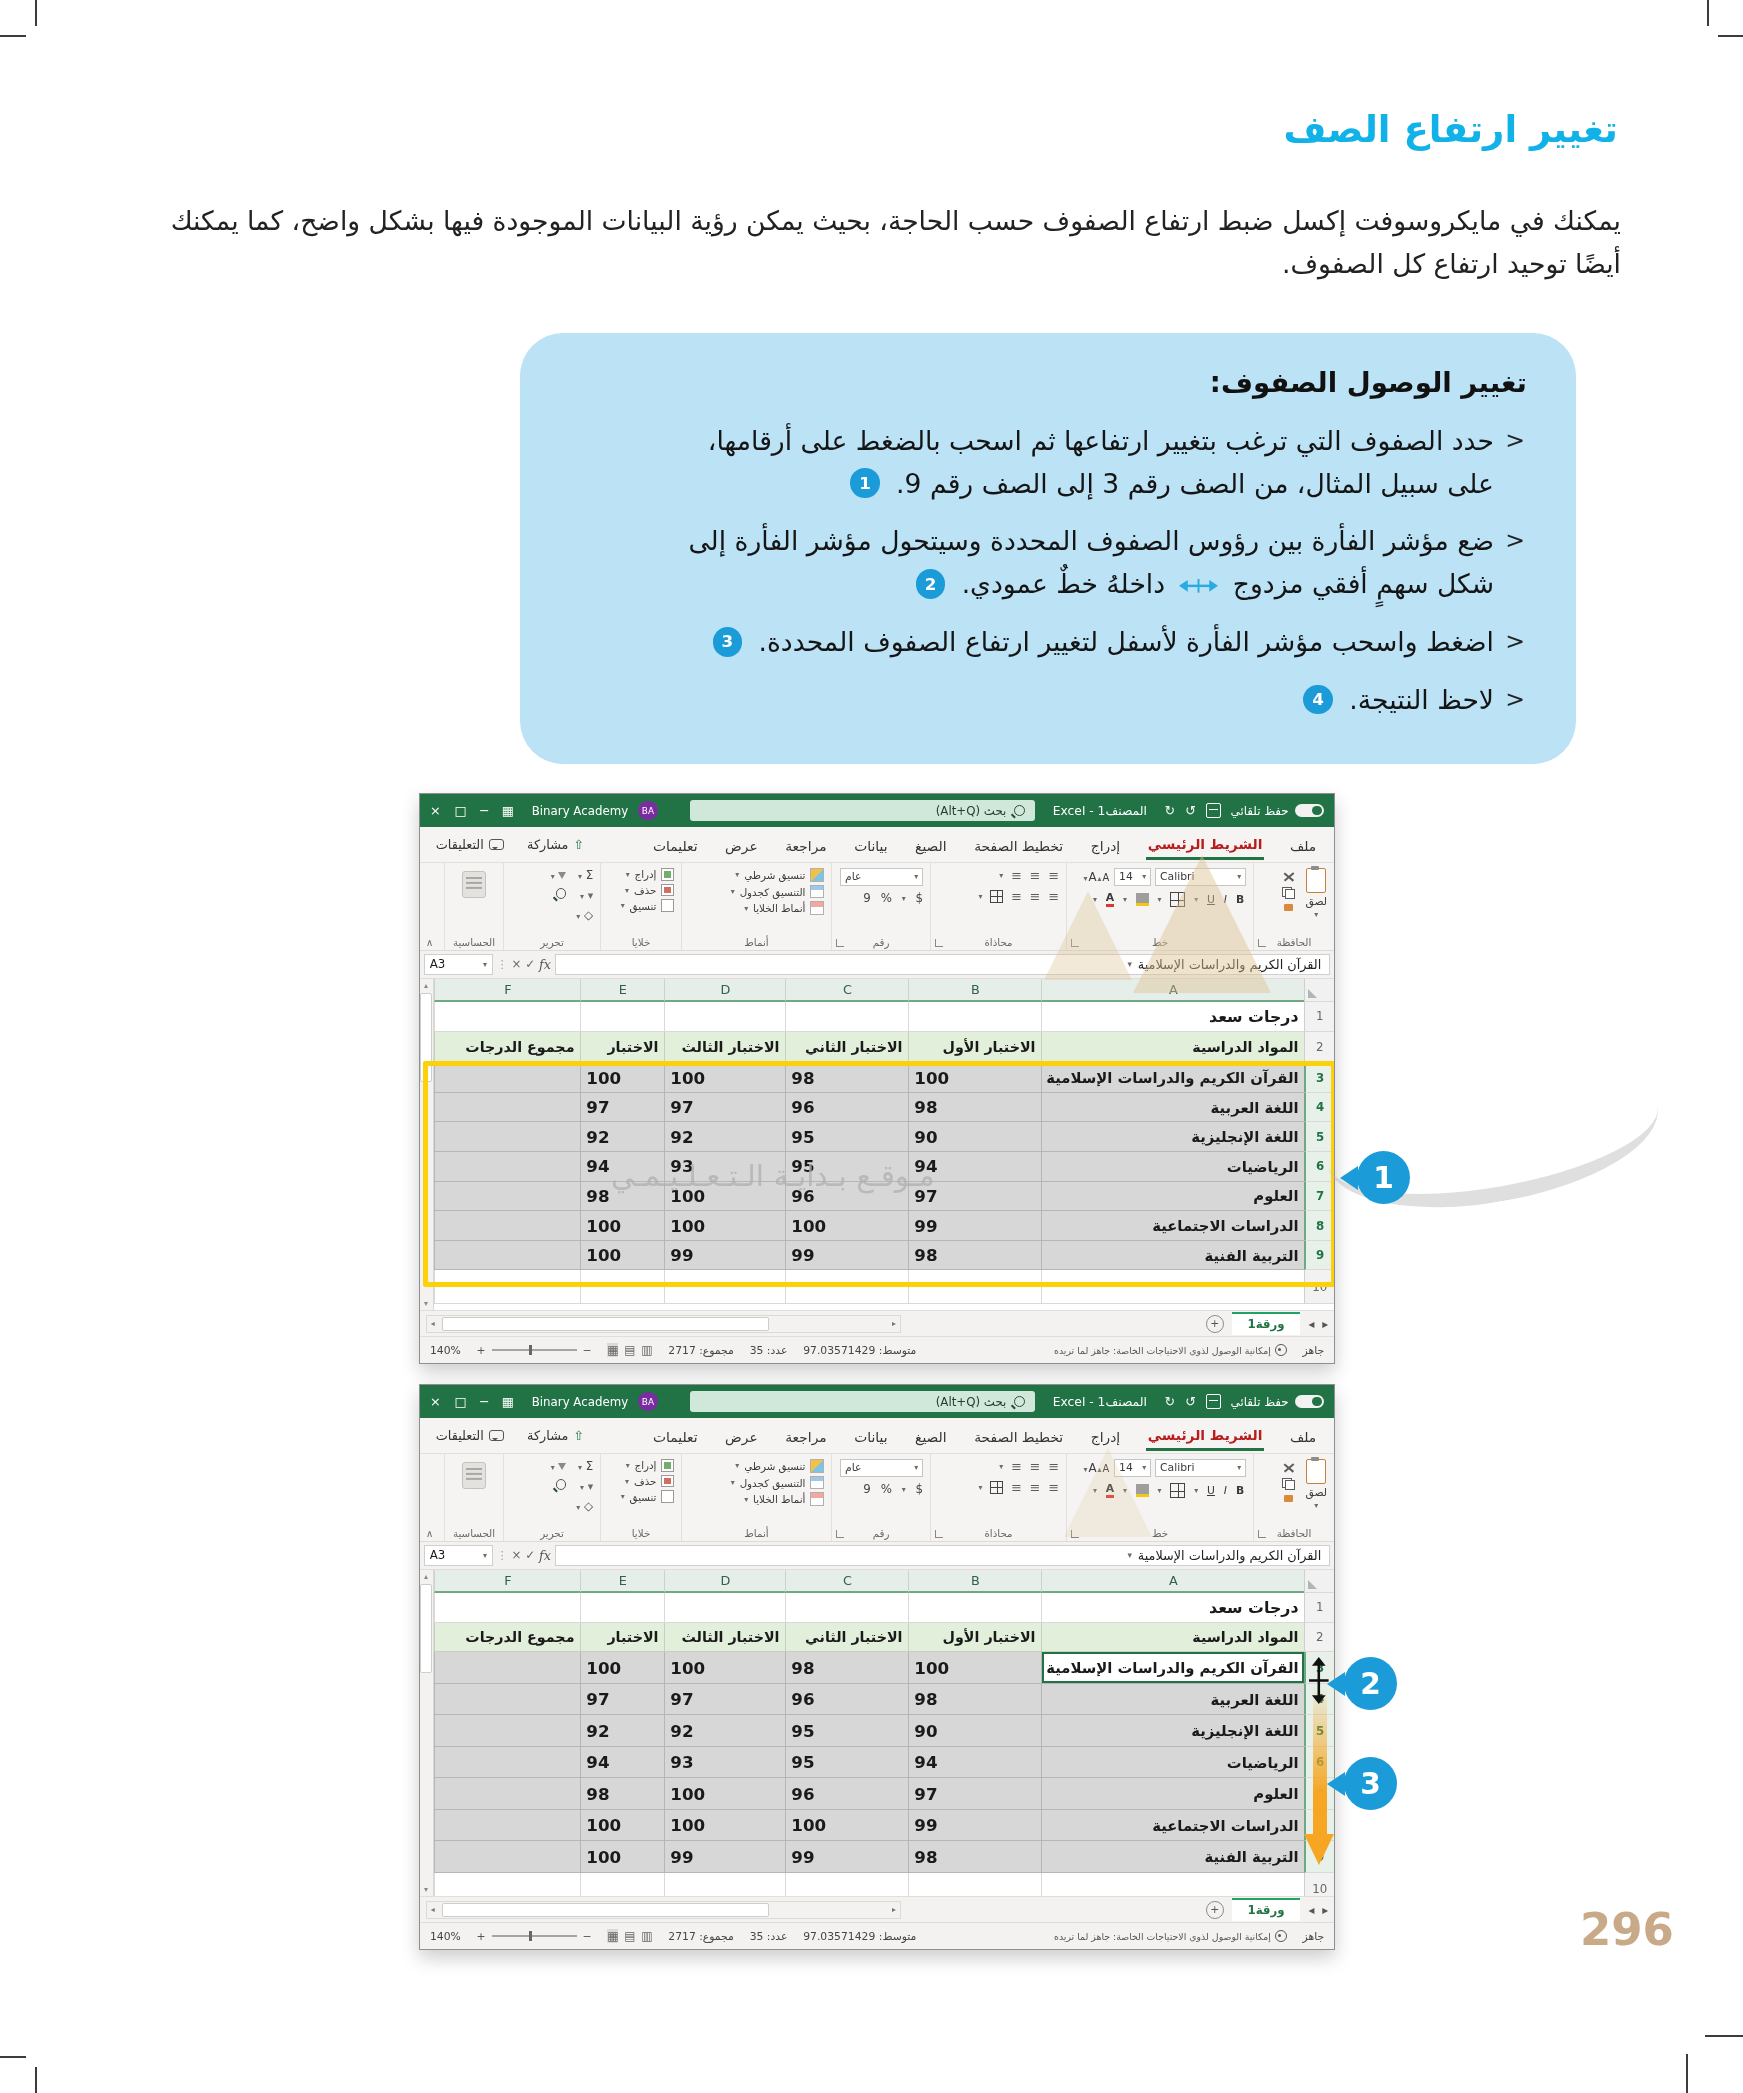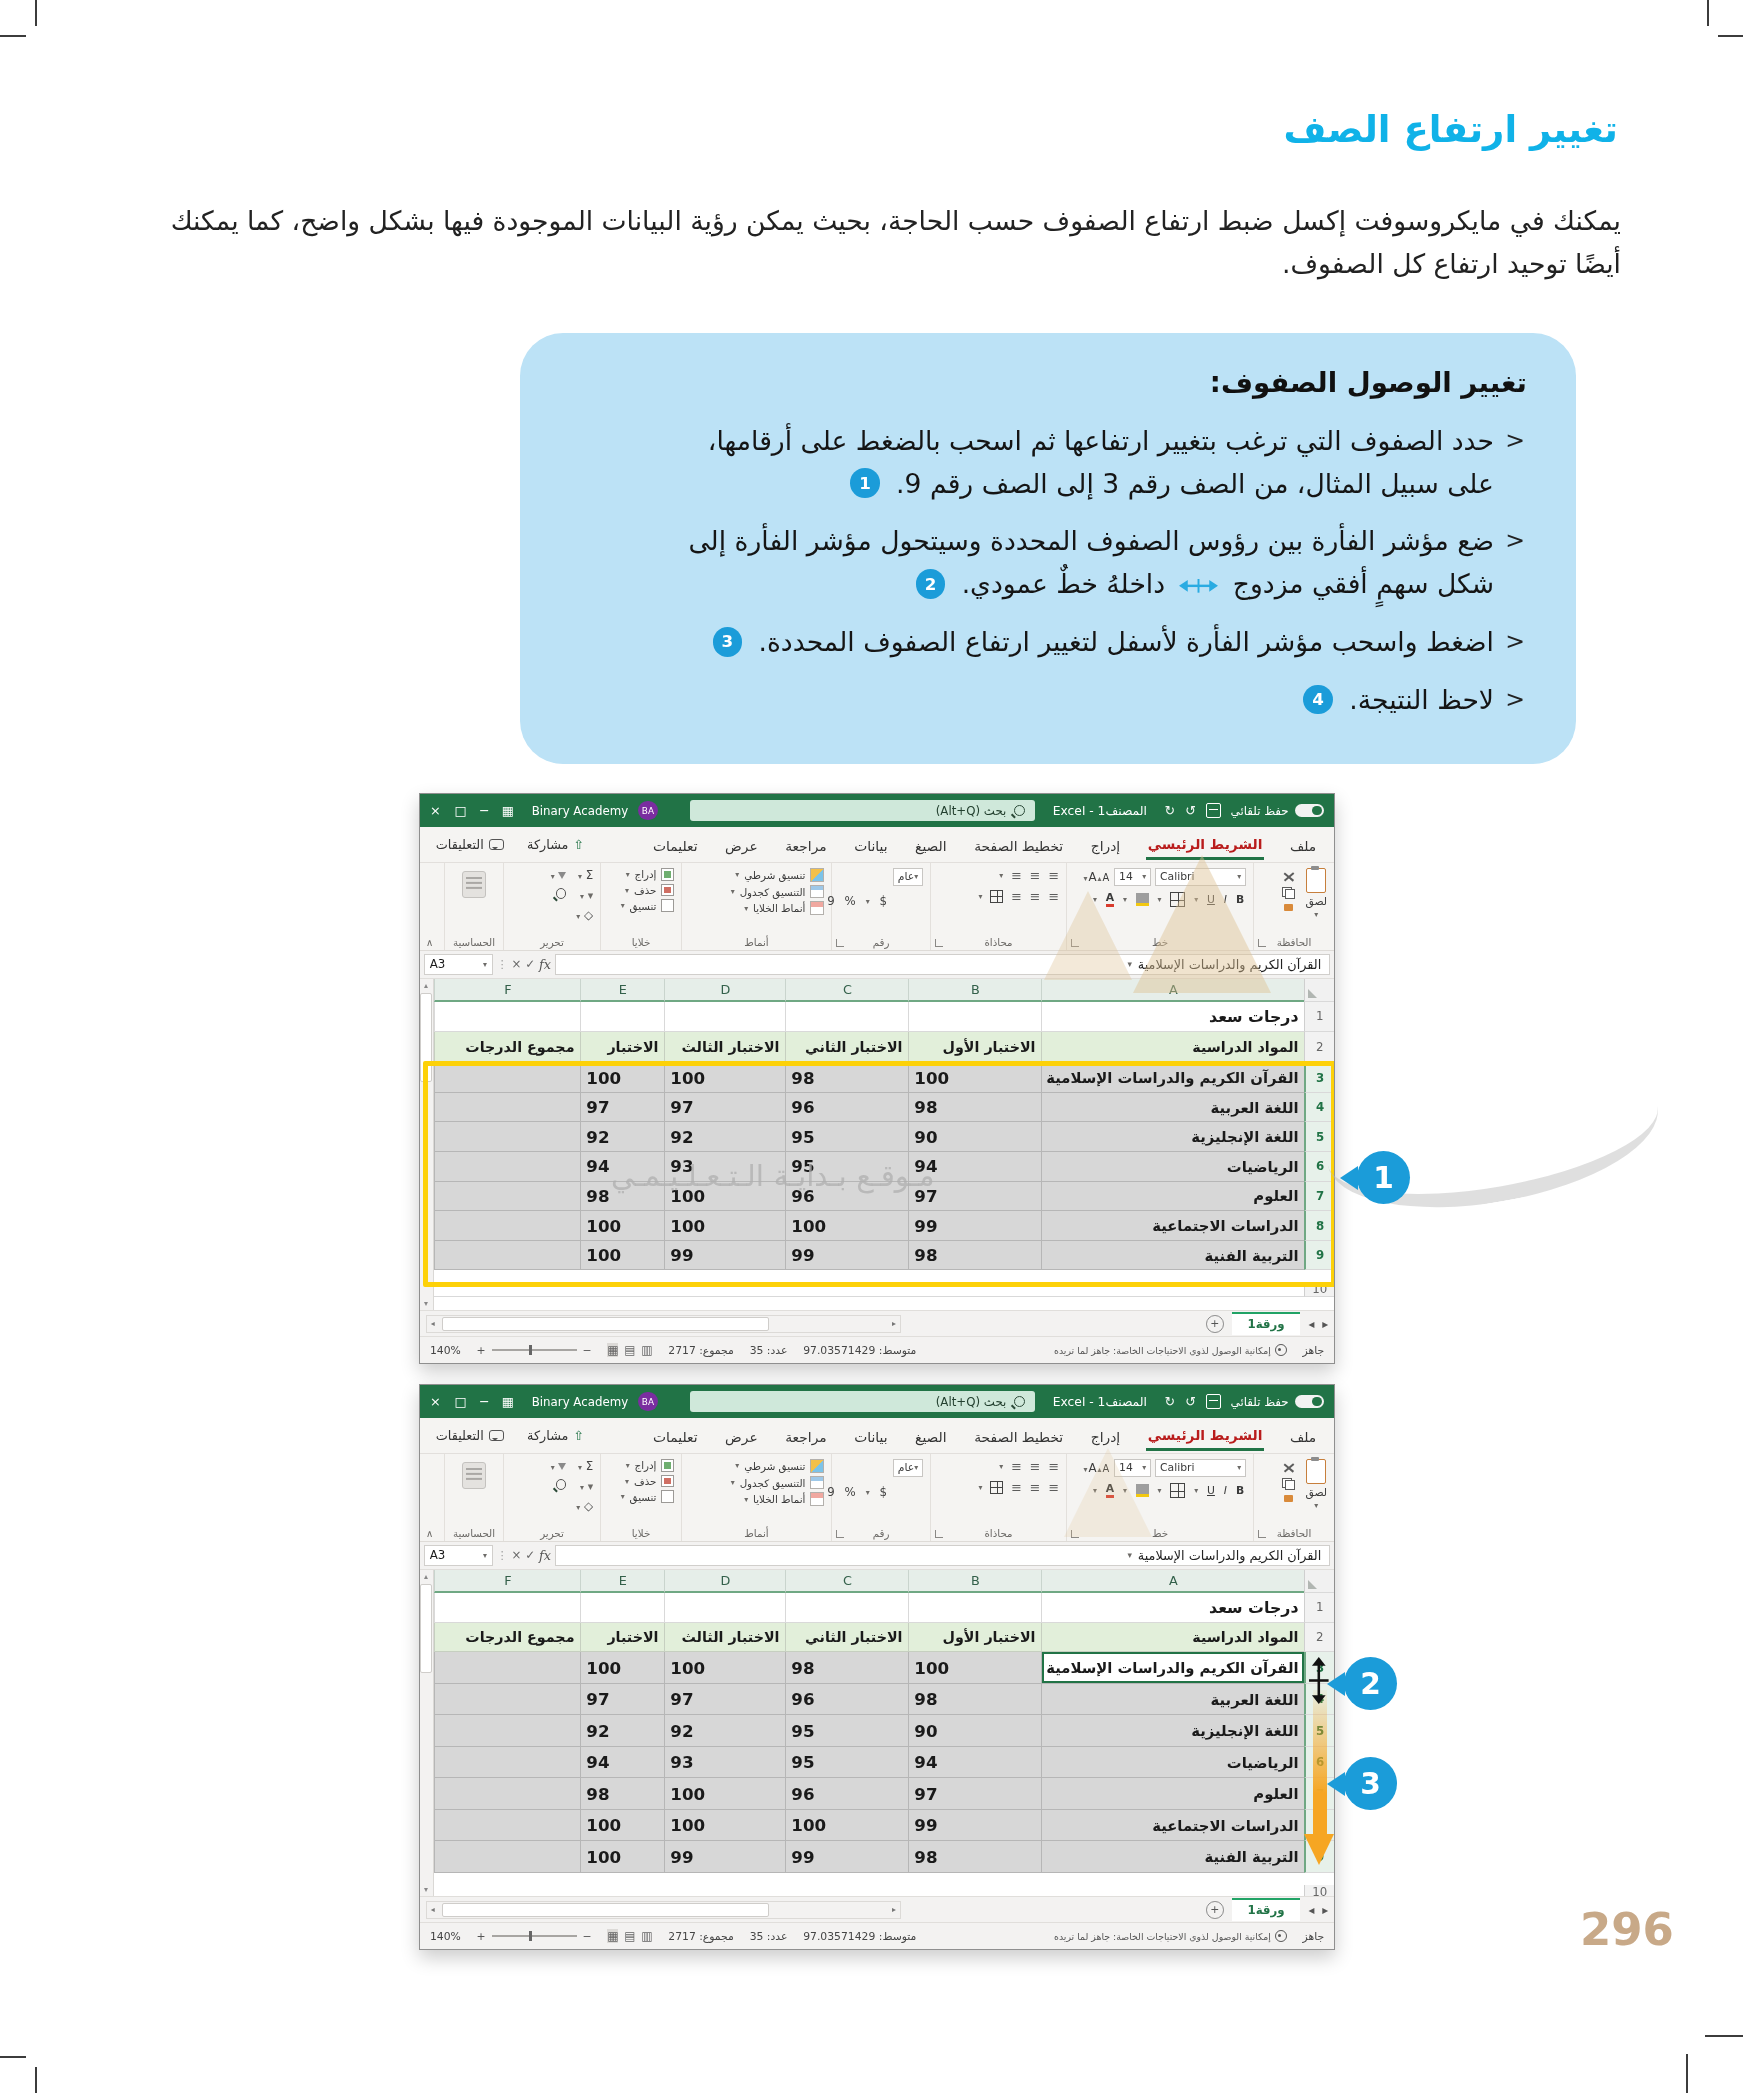--- a/index.html
+++ b/index.html
@@ -78,21 +78,21 @@
   .bld{font-weight:bold;} .itl{font-style:italic;} .und{text-decoration:underline;}
   .aa{font-size:11.8px;letter-spacing:1px;}
   .bord-ic{width:12.8px;height:12.8px;border:1.4px solid #444;position:relative;display:inline-block;}
   .bord-ic::before{content:"";position:absolute;left:50%;top:0;bottom:0;border-left:1px solid #444;}
   .bord-ic::after{content:"";position:absolute;top:50%;left:0;right:0;border-top:1px solid #444;}
   .fill-ic{width:12.8px;height:9.9px;background:#9e9e9e;display:inline-block;border-bottom:3px solid #f2c811;}
   .fcol-ic{font-weight:bold;border-bottom:3px solid #d83b2d;line-height:1;display:inline-block;}
   .g-align{width:136px;}
   .alnrow{display:flex;direction:rtl;gap:7.9px;font-size:12.8px;color:#5c5c5c;align-items:center;}
   .alnrow + .alnrow{margin-top:5.9px;}
-  .g-num{width:99px;display:flex;flex-direction:row;gap:5.9px;}
+  .g-num{width:99px;display:flex;flex-direction:column;gap:5.9px;}
   .numicons{display:flex;direction:rtl;gap:9.9px;align-items:center;font-size:11.8px;color:#444;}
   .g-styles{width:150px;display:flex;flex-direction:column;gap:3px;}
   .stybtn{display:flex;direction:rtl;align-items:center;gap:4.9px;font-size:10.3px;white-space:nowrap;}
   .sty-ic{width:11.8px;height:11.8px;border:1px solid #b3b0ac;display:inline-block;background:linear-gradient(135deg,#f3c04a 0 50%,#7cc3e8 50% 100%);}
   .sty-ic2{background:linear-gradient(180deg,#9ec8e8 0 40%,#fff 40% 100%);}
   .sty-ic3{background:linear-gradient(180deg,#f0a8a0 0 40%,#fff 40% 100%);}
   .g-cells{width:81px;display:flex;flex-direction:column;gap:3px;}
   .cel-ic{width:10.8px;height:10.8px;border:1px solid #9c9a97;display:inline-block;position:relative;background:#fff;}
   .cel-ic.ins::after{content:"";position:absolute;inset:2px;background:#6fae6f;}
   .cel-ic.del::after{content:"";position:absolute;inset:2px;background:#cf6f63;}
@@ -120,21 +120,21 @@
   .gridarea{width:900px;position:relative;}
   .grow{display:flex;direction:rtl;}
   .gc{box-sizing:border-box;border-left:1px solid #d9d9d9;border-bottom:1px solid #d9d9d9;overflow:hidden;white-space:nowrap;}
   .w-hdr{flex:0 0 29.6px;} .w-a{flex:0 0 263px;} .w-b{flex:0 0 133px;} .w-c{flex:0 0 123px;}
   .w-d{flex:0 0 121px;} .w-e{flex:0 0 84px;} .w-f{flex:0 0 146px;}
   .colhead{height:23.6px;}
   .colh{background:#e6eee9;color:#33604a;font-size:12.8px;display:flex;align-items:center;justify-content:center;
         border-bottom:2px solid #6fa883;border-left:1px solid #c9d4cd;}
   .corner{background:#f1f1f1;position:relative;border-left:1px solid #cfcfcf;}
   .ctri{position:absolute;left:3px;bottom:3px;width:0;height:0;border-right:9.9px solid transparent;border-bottom:9.9px solid #b1b6b2;}
-  .r1{height:29.6px;} .r2{height:31.5px;} .rdata{height:29.6px;} .r10{height:27px;align-items:flex-end;}
+  .r1{height:29.6px;} .r2{height:31.5px;} .rdata{height:29.6px;} .r10{height:34px;}
   .rowh{background:#f2f2f2;color:#666;font-size:11.8px;display:flex;align-items:center;justify-content:center;
         border-left:1px solid #cfcfcf;}
   .rowh.sel{background:#e7f1ea;color:#217346;border-left:2px solid #6fa883;font-weight:bold;}
   .cell{background:#fff;display:flex;align-items:center;direction:rtl;padding:0 5.9px;}
   .title-cell{font-weight:bold;font-size:15.8px;}
   .hcell{background:#e2efda;font-weight:bold;font-size:14.3px;border-color:#c6cfc0;}
   .dcell{background:#d7d7d7;border-color:#b6b6b6;}
   .subj{font-weight:bold;font-size:14.8px;}
   .num{justify-content:flex-start;font-weight:bold;font-size:16.7px;direction:ltr;padding:0 4.9px;}
   .yellow-outline{position:absolute;top:82px;left:-11.8px;right:-2px;height:216px;border:5.9px solid #fdd108;

